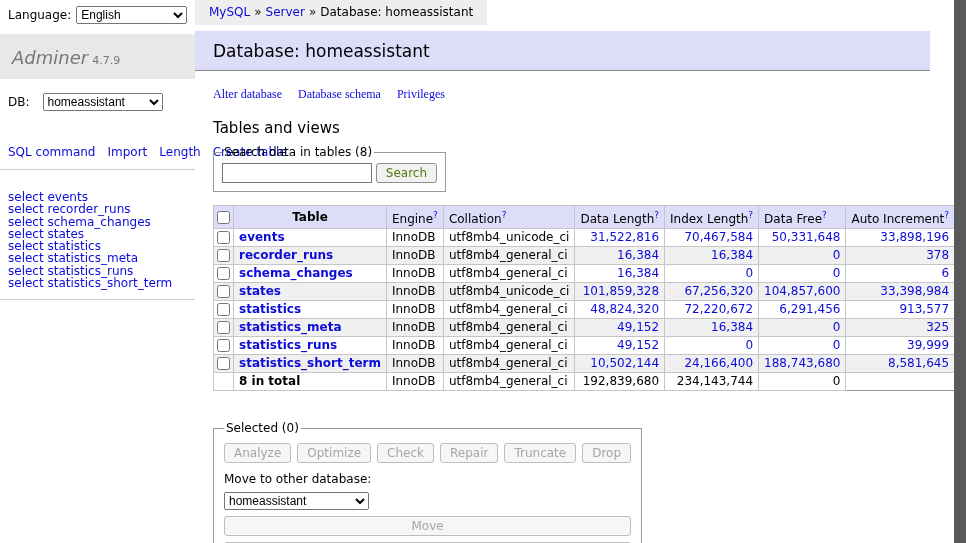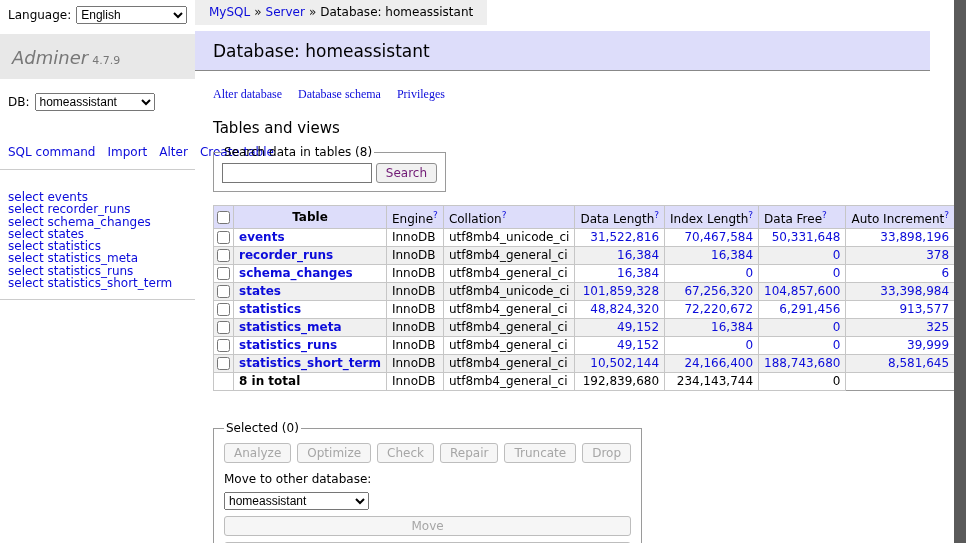--- a/index.html
+++ b/index.html
@@ -22,42 +22,42 @@
   a{color:var(--link);text-decoration:none;cursor:pointer;}
   #layout{display:flex;width:966px;height:530px;}
 
   
   #sidebar{flex:0 0 195px;width:195px;}
   .lang-row{padding:6px 8px 7px;display:flex;align-items:center;gap:5px;}
   .lang-row select{width:118px;font-size:12px;}
   #app-title{background:var(--h1-gray);margin:3px 0 0;padding:8px 12px 9px;font-weight:normal;}
   #app-title .app-name{font-style:italic;font-size:18px;color:#777;}
   #app-title .app-version{font-size:11px;color:#777;margin-left:4px;}
-  .db-row{padding:14px 8px 8px;display:flex;align-items:center;gap:5px;}
+  .db-row{padding:14px 8px 8px;display:flex;align-items:center;gap:13px;}
   .db-row select{width:120px;font-size:12px;}
   .side-actions{padding:14px 8px 10px;border-bottom:1px solid #ccc;line-height:14px;}
   .side-actions a{margin-right:12px;white-space:nowrap;}
   .side-links{padding:9px 8px 10px;border-bottom:1px solid #ccc;}
   .side-links a{display:block;line-height:12.3px;white-space:nowrap;}
 
   
   #main{flex:1;position:relative;}
   #breadcrumb{display:inline-block;background:var(--bar-gray);padding:5px 14px 6px;}
   #breadcrumb .crumb-sep{color:#111;margin:0 4px;}
   #page-heading{width:735px;background:var(--lavender);border-bottom:1px solid #888;
     margin:6px 0 0;padding:10px 18px 9px;font-size:17px;font-weight:normal;}
   #content{padding:0 0 0 18px;}
   .links-row{margin:16px 0 0;}
   .links-row a{margin-right:16px;font-family:Liberation Serif, serif;}
   h3{font-size:15px;font-weight:normal;margin:17px 0 0;}
 
   fieldset{display:inline-block;border:1px solid #9a9a9a;margin:8px 0 0;padding:4px 8px 8px;}
   legend{padding:0 2px;}
   .btn{font-family:"DejaVu Sans","Liberation Sans",sans-serif;font-size:12px;
-    padding:2px 9px;background:#f1f1f1;border:1px solid #8f8f8f;border-radius:3px;color:#701a75;}
+    padding:2px 9px;background:#f1f1f1;border:1px solid #8f8f8f;border-radius:3px;color:#4d7c0f;}
   .btn.disabled{color:var(--disabled);border-color:#bdbdbd;background:#f6f6f6;}
   #search-input{width:150px;height:20px;font-size:12px;border:1px solid #767676;padding:1px 3px;}
 
   table{border-collapse:collapse;margin:13px 0 0;}
   th,td{border:1px solid var(--cell-border);padding:2px 5px;white-space:nowrap;line-height:13px;}
   table{border:1px solid var(--outer-border);}
   thead th{background:var(--lavender);font-weight:normal;text-align:left;}
   thead th.col-table{font-weight:bold;text-align:center;padding:2px 28px;}
   thead th sup a{font-size:9px;}
   tbody tr:nth-child(even) td{background:var(--alt-row);}
@@ -90,21 +90,21 @@
         <option>English</option>
       </select>
     </div>
     <h1 id="app-title"><span class="app-name">Adminer</span><span class="app-version">4.7.9</span></h1>
     <div class="db-row">
       <span>DB:</span>
       <select id="db-select">
         <option>homeassistant</option>
       </select>
     </div>
-    <p class="side-actions" id="side-actions"><a href="#">SQL command</a><a href="#">Import</a><a href="#">Alter</a><a href="#">Create table</a></p>
+    <p class="side-actions" id="side-actions"><a href="#">SQL command</a><a href="#">Import</a><a href="#">Length</a><a href="#">Create table</a></p>
     <div class="side-links" id="side-links">
         <a href="#">select events</a>
         <a href="#">select recorder_runs</a>
         <a href="#">select schema_changes</a>
         <a href="#">select states</a>
         <a href="#">select statistics</a>
         <a href="#">select statistics_meta</a>
         <a href="#">select statistics_runs</a>
         <a href="#">select statistics_short_term</a>
       </div>

